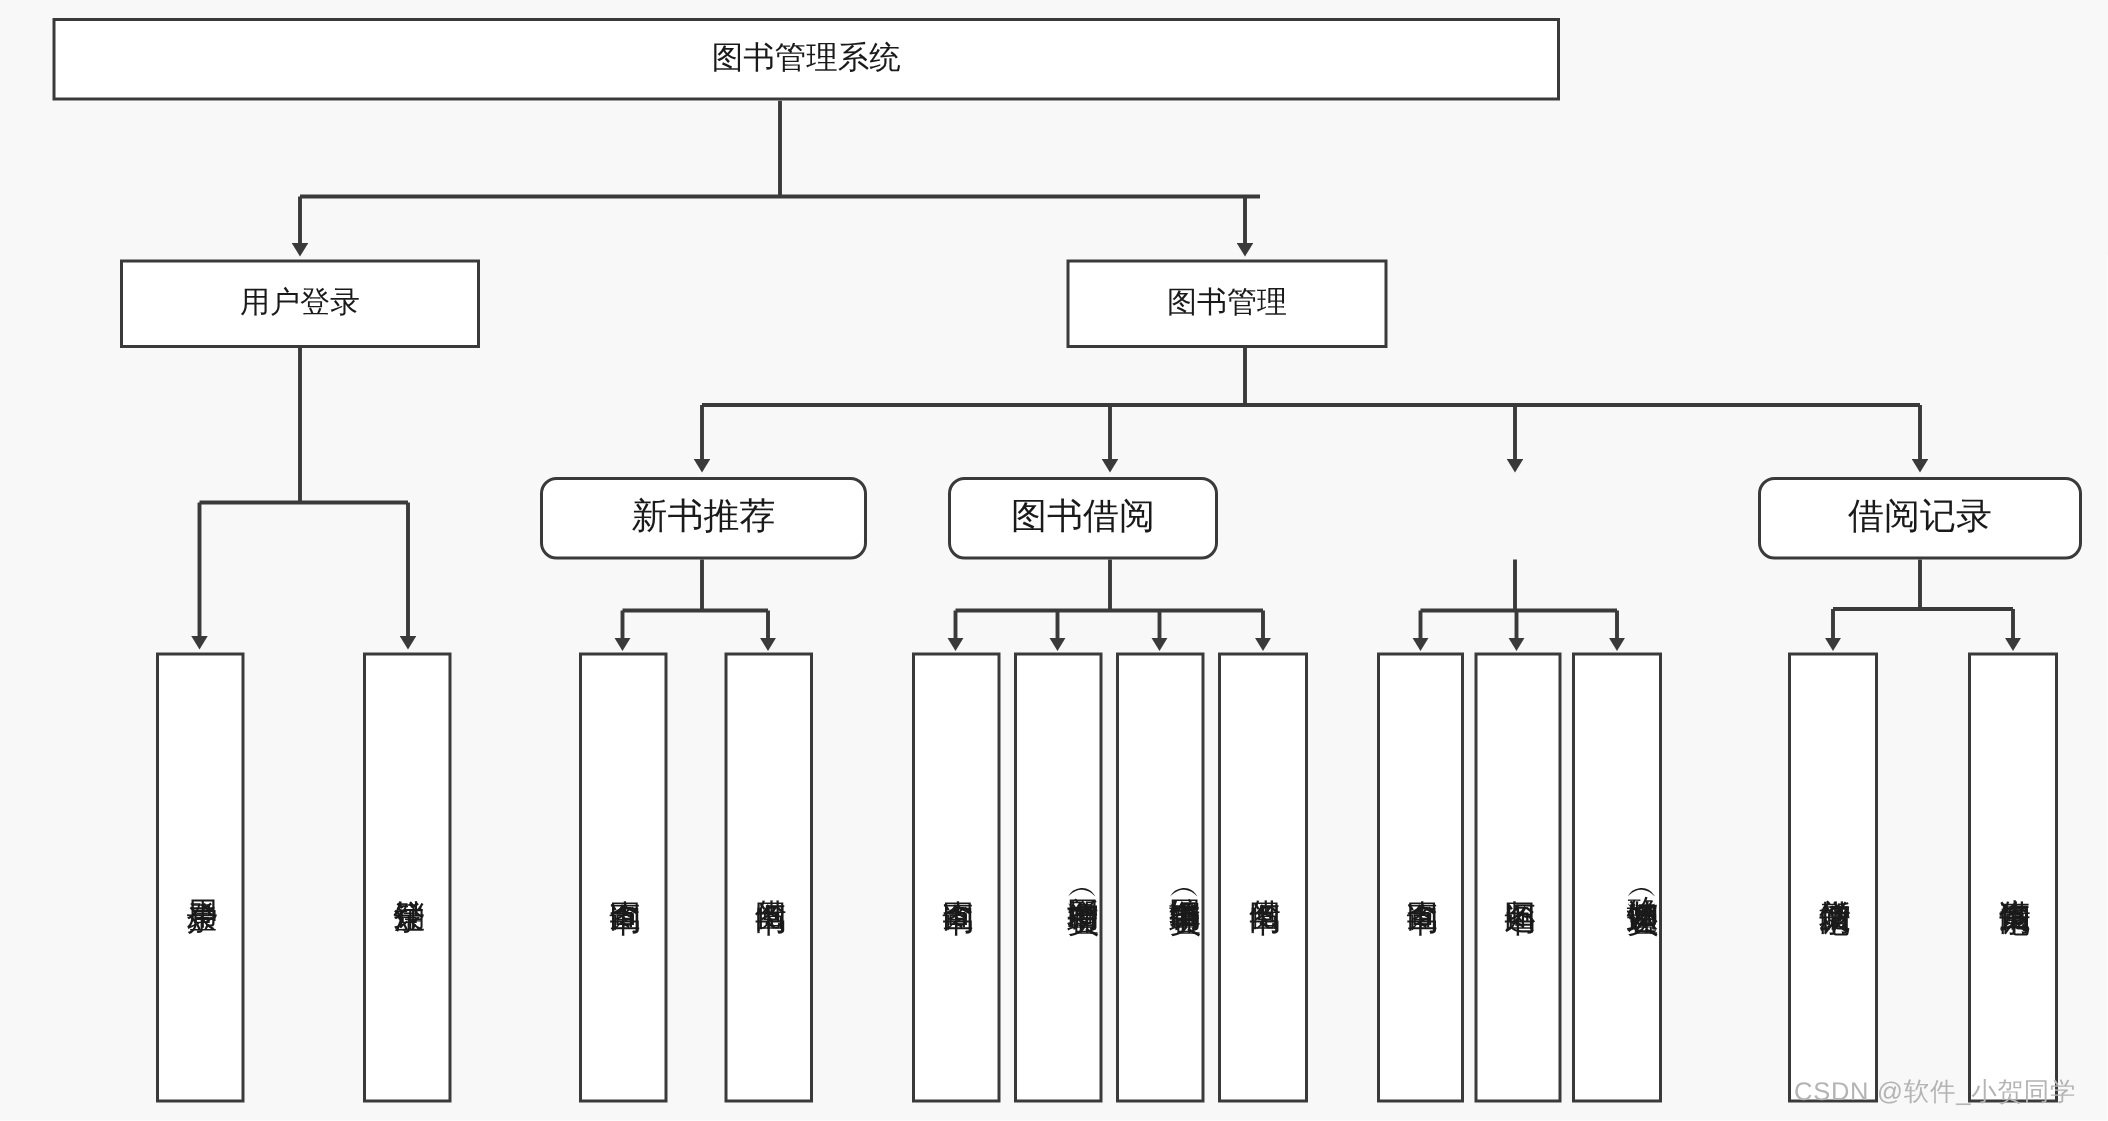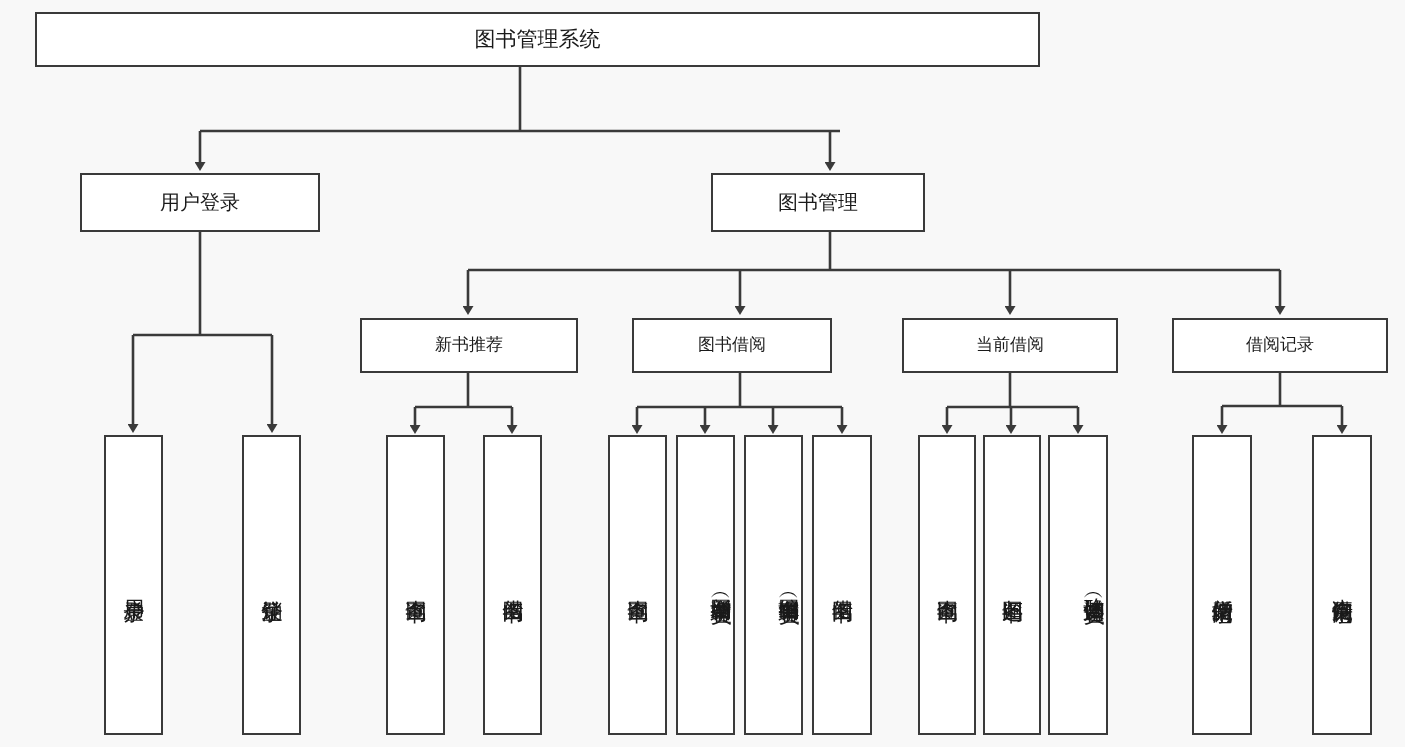--- a/index.html
+++ b/index.html
@@ -35,21 +35,22 @@
     color: #1a1a1a;
     line-height: 1.18;
   }
   .node-root {
     font-size: 21px;
   }
   .node-l2 {
     font-size: 20px;
   }
   .node-l3 {
-    font-size: 17px;
+    font-size: 24px;
+    border-radius: 11px;
   }
   .node-leaf {
     font-size: 21px;
     writing-mode: vertical-rl;
     text-orientation: upright;
     align-items: flex-start;
     justify-content: center;
     padding-top: 6px;
     padding-bottom: 6px;
     letter-spacing: 1px;
@@ -133,27 +134,24 @@
   </div>
 
   <div class="node node-l2" style="left:711px; top:173px; width:214px; height:59px;">
     <span class="node-label">图书管理</span>
   </div>
 
   <div class="node node-l3" style="left:360px; top:318px; width:218px; height:55px;">
     <span class="node-label">新书推荐</span>
   </div>
 
-  <div class="node node-l3" style="left:632px; top:318px; width:200px; height:55px;">
+  <div class="node node-l3" style="left:632px; top:318px; width:180px; height:55px;">
     <span class="node-label">图书借阅</span>
   </div>
 
-  <div class="node node-l3" style="left:902px; top:318px; width:216px; height:55px;">
-    <span class="node-label">当前借阅</span>
-  </div>
 
   <div class="node node-l3" style="left:1172px; top:318px; width:216px; height:55px;">
     <span class="node-label">借阅记录</span>
   </div>
 
   <div class="node node-leaf center-v" style="left:104px; top:435px; width:59px; height:300px;">
     <span class="node-label">用户登录</span>
   </div>
 
   <div class="node node-leaf center-v" style="left:242px; top:435px; width:59px; height:300px;">
@@ -197,14 +195,15 @@
   </div>
 
   <div class="node node-leaf center-v" style="left:1192px; top:435px; width:60px; height:300px;">
     <span class="node-label">新增借阅记录</span>
   </div>
 
   <div class="node node-leaf center-v" style="left:1312px; top:435px; width:60px; height:300px;">
     <span class="node-label">查询借阅记录</span>
   </div>
 
+  <div class="watermark" style="left:1196px; top:716px;">CSDN @软件_小贺同学</div>
 
 </div>
 
 </body></html>

